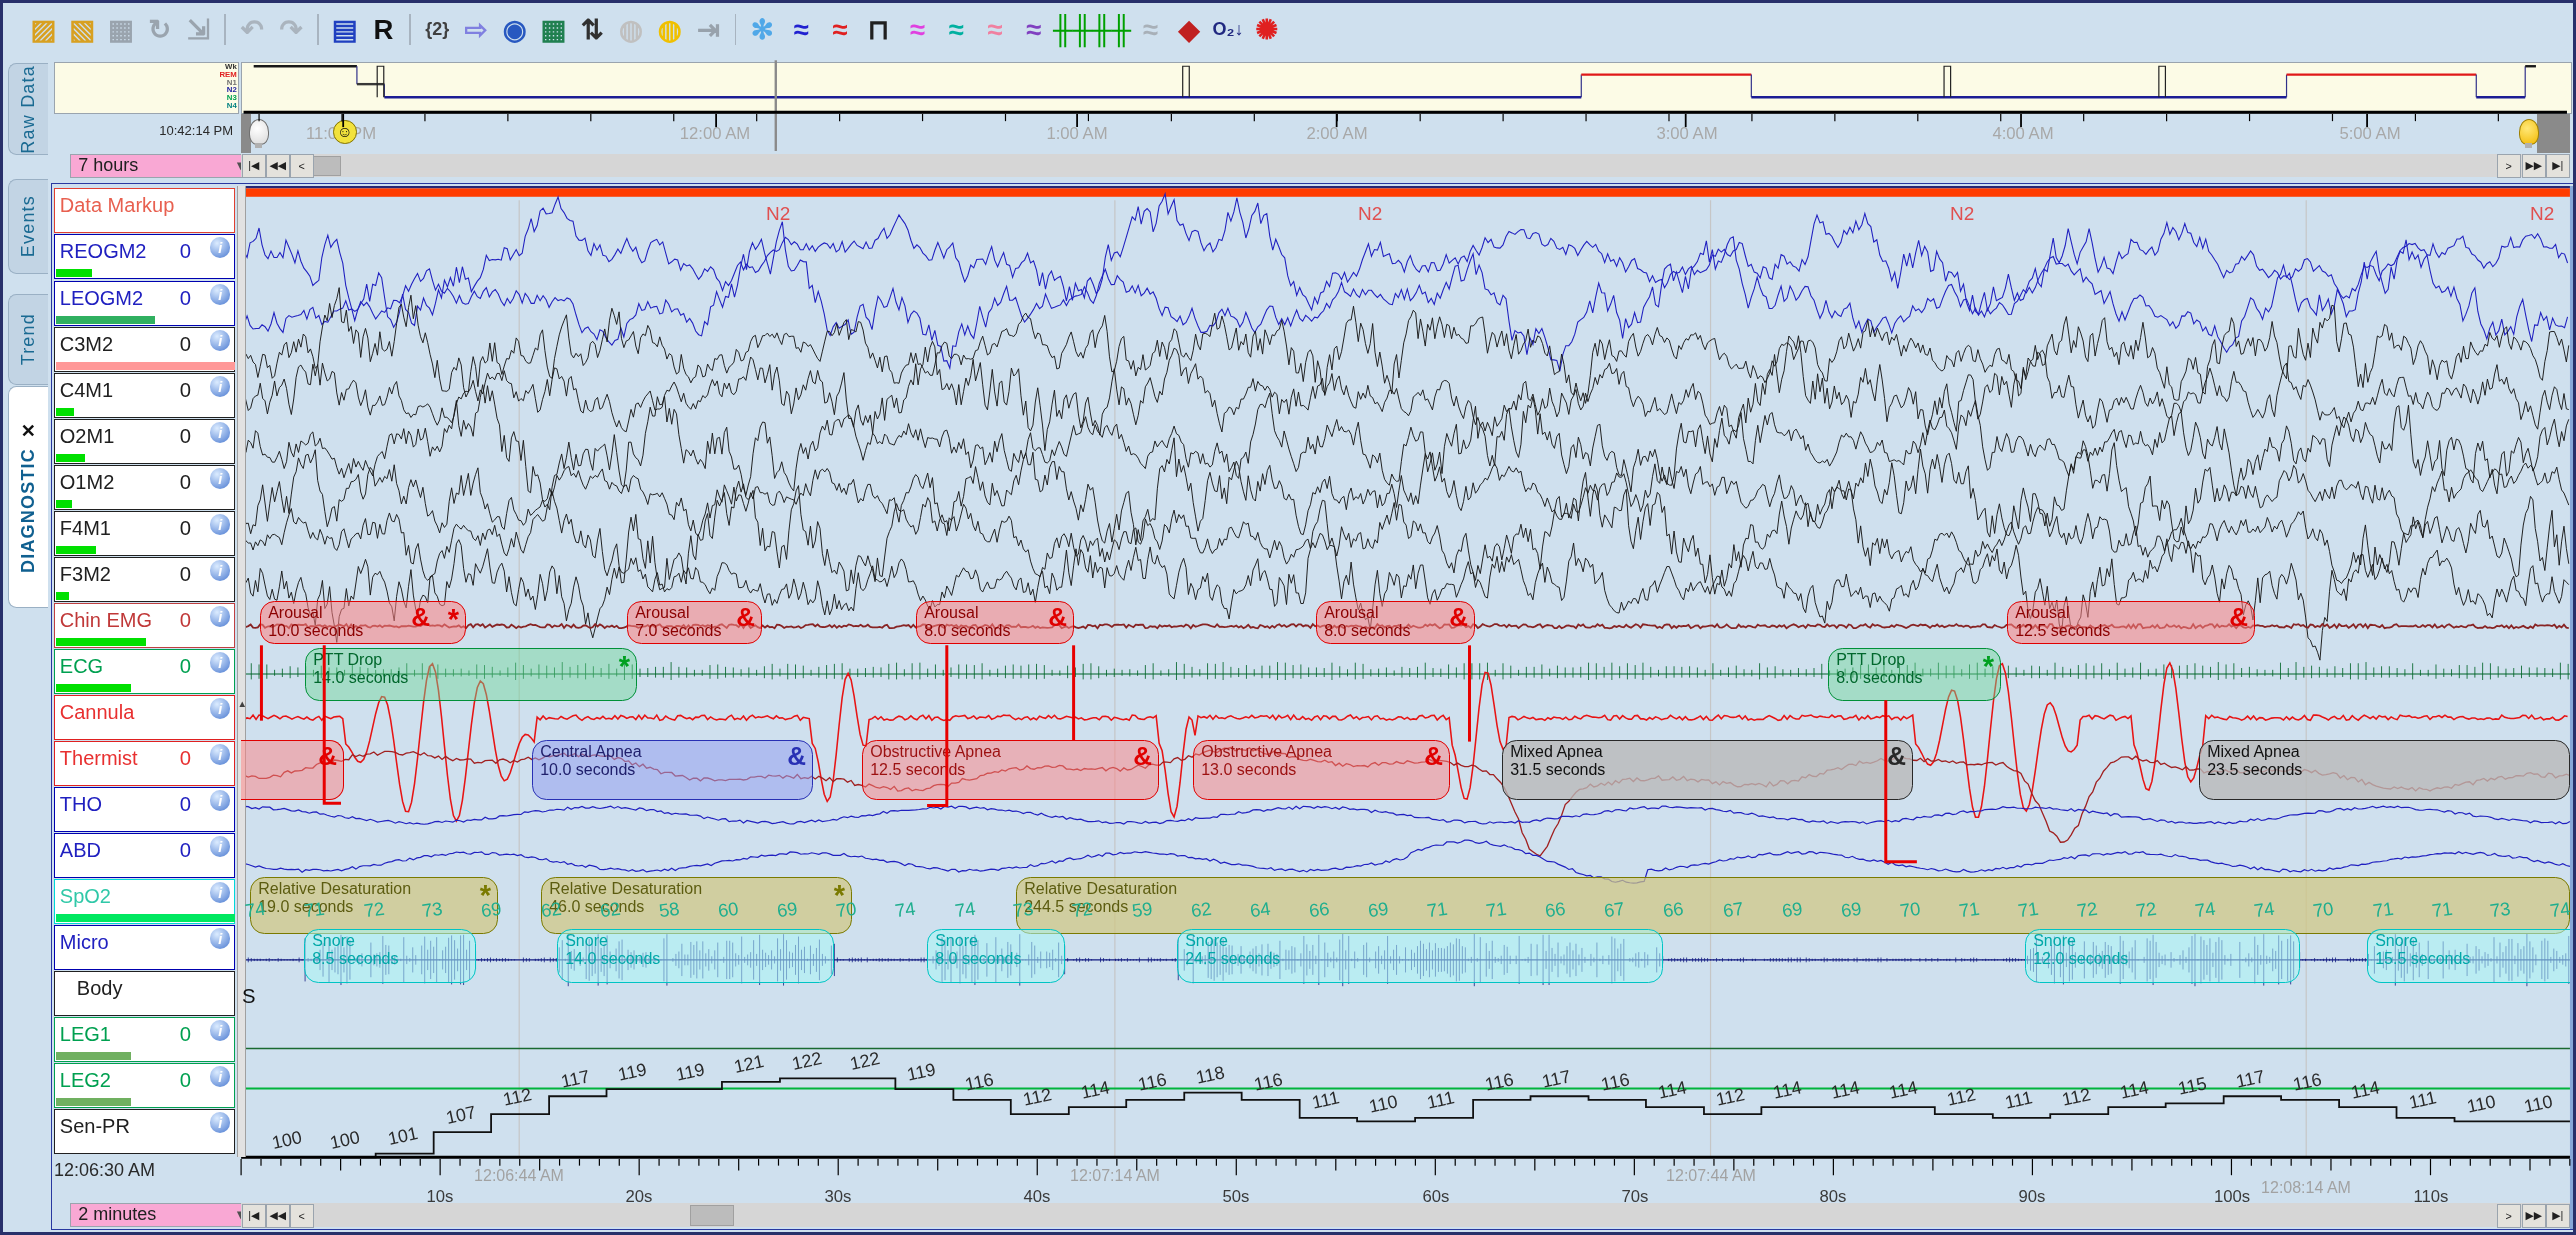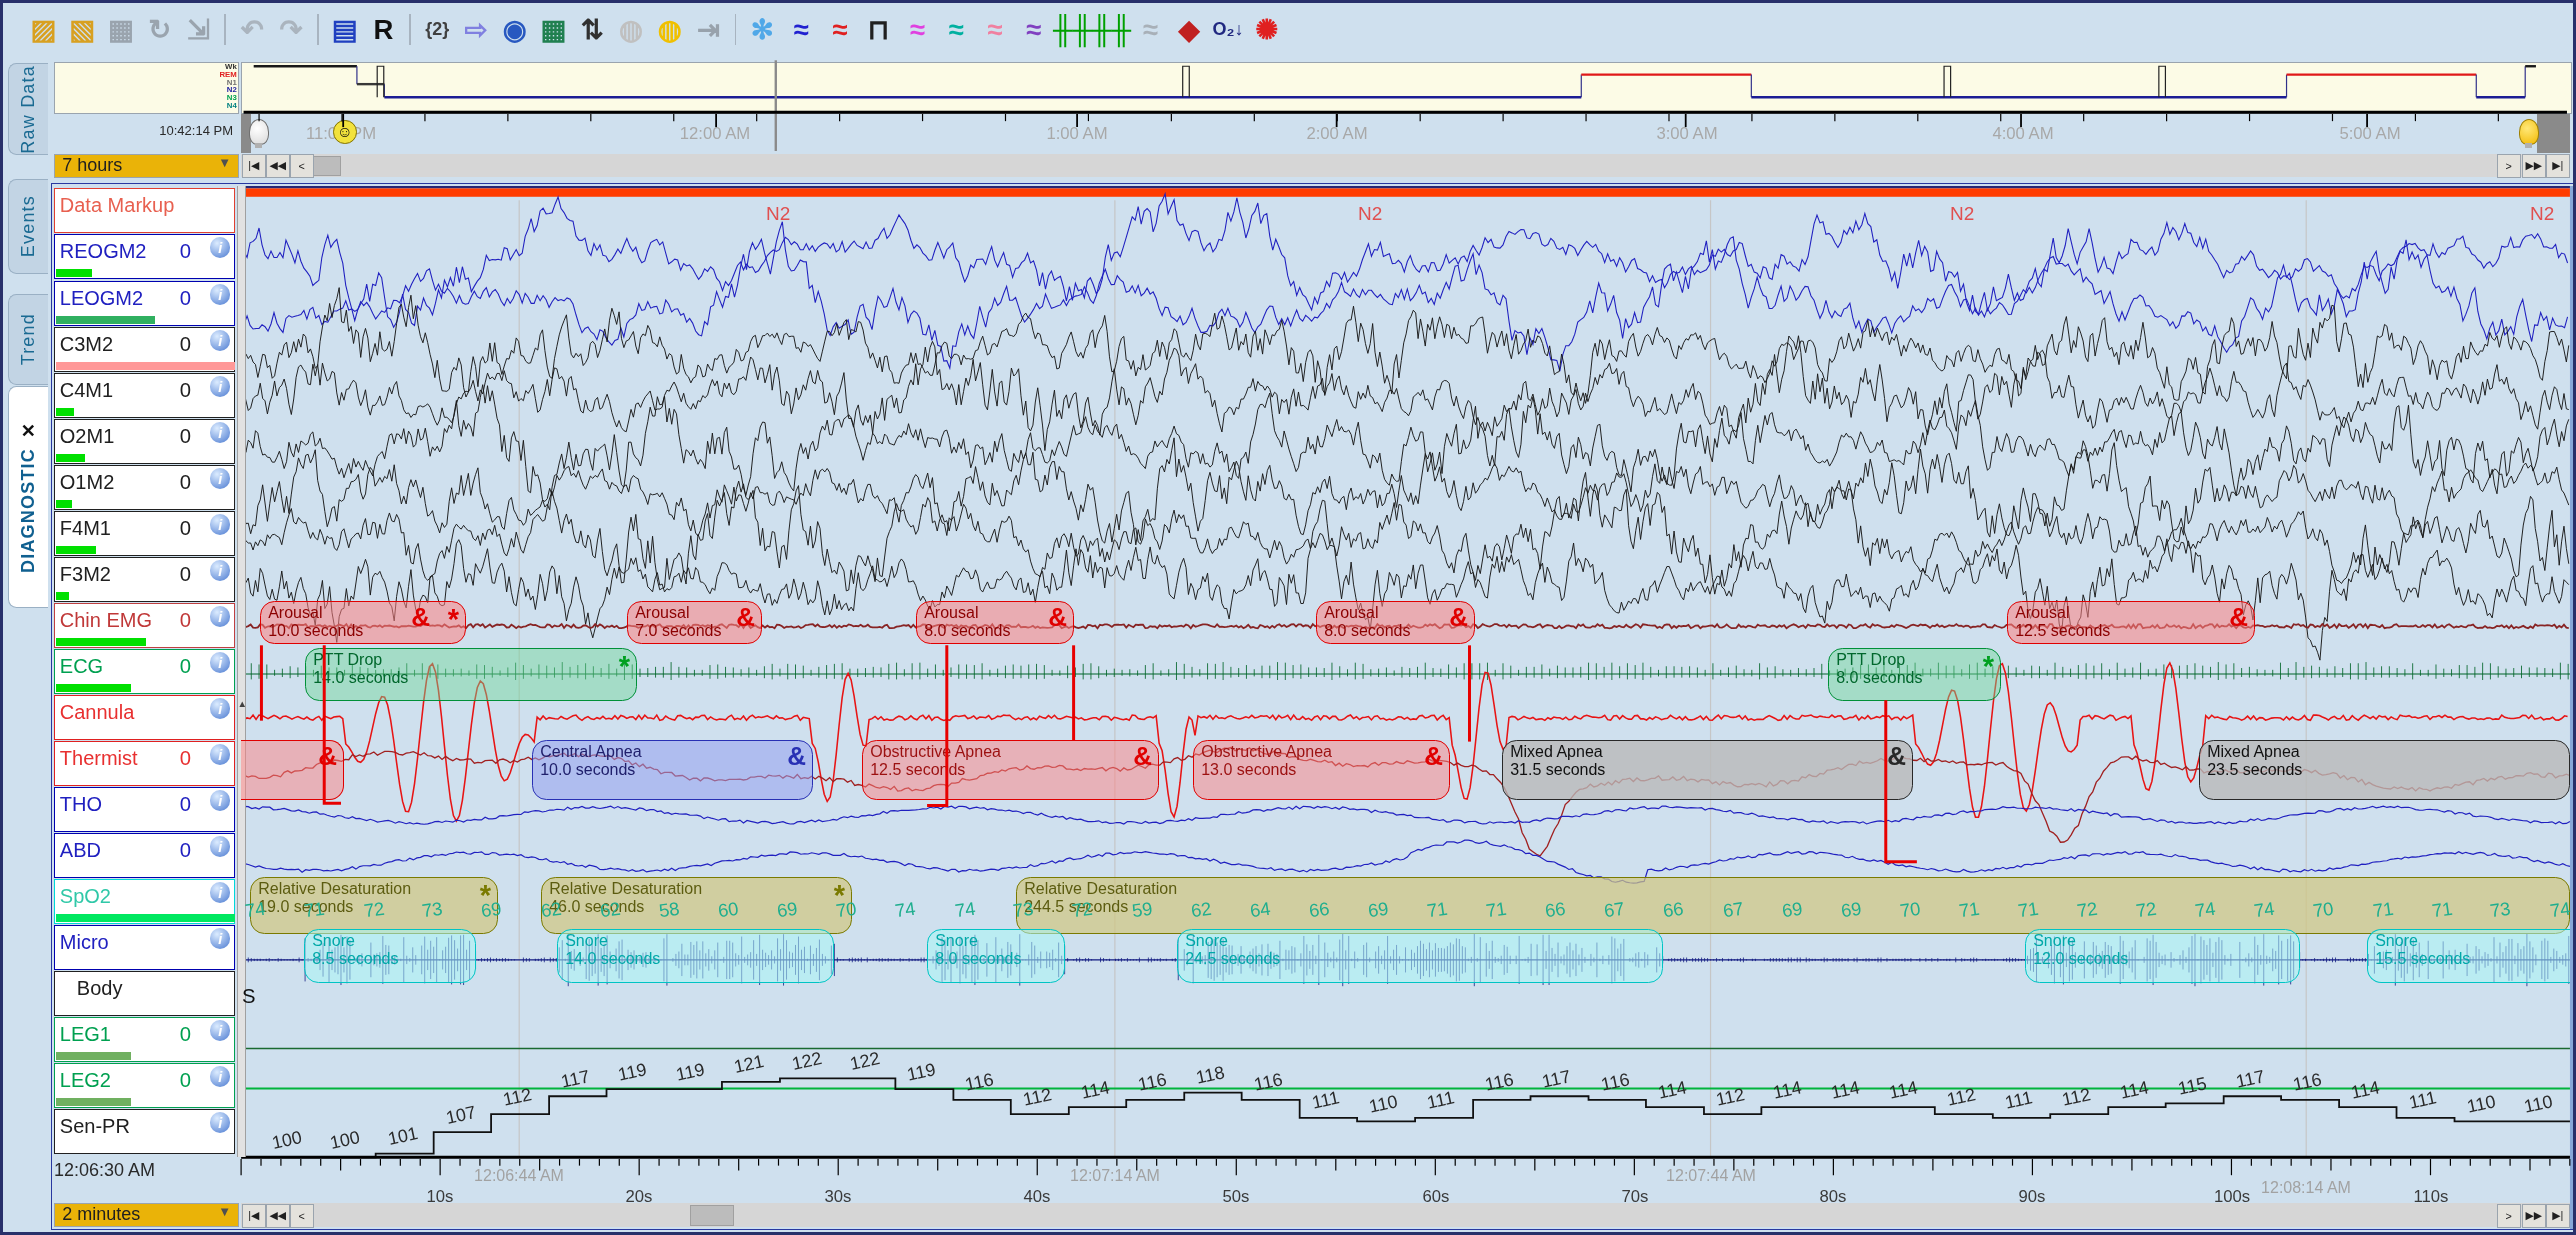--- a/index.html
+++ b/index.html
@@ -17,22 +17,22 @@
         cursor:pointer;}
   .vtab.active{background:#ffffff;}
   .vtab-t{writing-mode:vertical-rl;transform:rotate(180deg);font-size:18px;color:#1a6a92;letter-spacing:1.2px;}
   .vtab.active .vtab-t{color:#106090;font-weight:bold;}
   .vtab-x{font-size:18px;color:#101010;font-weight:bold;margin-bottom:6px;}
   
   #ov-leftbox{position:absolute;left:51px;top:59px;width:183px;height:50px;background:#fcfbe6;border:1.2px solid #9aa4ae;}
   #stage-labels{position:absolute;right:1.2px;top:0;display:flex;flex-direction:column;align-items:flex-end;}
   .stg{font-size:7.8px;line-height:7.8px;font-weight:bold;}
   #ov-clock{position:absolute;left:51px;top:120px;width:179px;text-align:right;font-size:13px;color:#2a2a2a;}
-  .dropdown{position:absolute;background:#eab308;border:1.2px solid #9aa4ae;font-size:18px;color:#202020;
-            display:flex;padding:0 7.2px;cursor:pointer;}
+  .dropdown{position:absolute;background:#f9a8d4;border:1.2px solid #9aa4ae;font-size:18px;color:#202020;
+            display:flex;align-items:center;padding:0 7.2px;cursor:pointer;margin-left:16px;}
   .dd-caret{margin-left:auto;font-size:13px;color:#505050;}
   #hypno-box{position:absolute;left:238px;top:59px;width:2329px;height:50px;background:#fcfbe6;border:1.2px solid #9aa4ae;}
   .hourlab{position:absolute;width:96px;text-align:center;font-size:16.7px;color:#a8a8a8;top:121px;}
   .grayzone{position:absolute;top:111px;height:39px;background:#8a8a8a;}
   .bulb{position:absolute;width:18px;height:24px;border-radius:50% 50% 40% 40%;border:1.2px solid #707070;}
   .bulb.off{background:radial-gradient(circle at 40% 35%,#ffffff,#d8d8d8);}
   .bulb.on{background:radial-gradient(circle at 40% 35%,#ffe878,#f2b800);border-color:#a08000;}
   .bulb:after{content:"";position:absolute;left:4.8px;bottom:-3.6px;width:7.2px;height:4.2px;background:#b0b0b0;}
   #smiley{position:absolute;width:21.5px;height:21.5px;border-radius:50%;background:#f2e23c;border:1.2px solid #807000;
           color:#101010;font-size:15.6px;display:flex;align-items:center;justify-content:center;}

